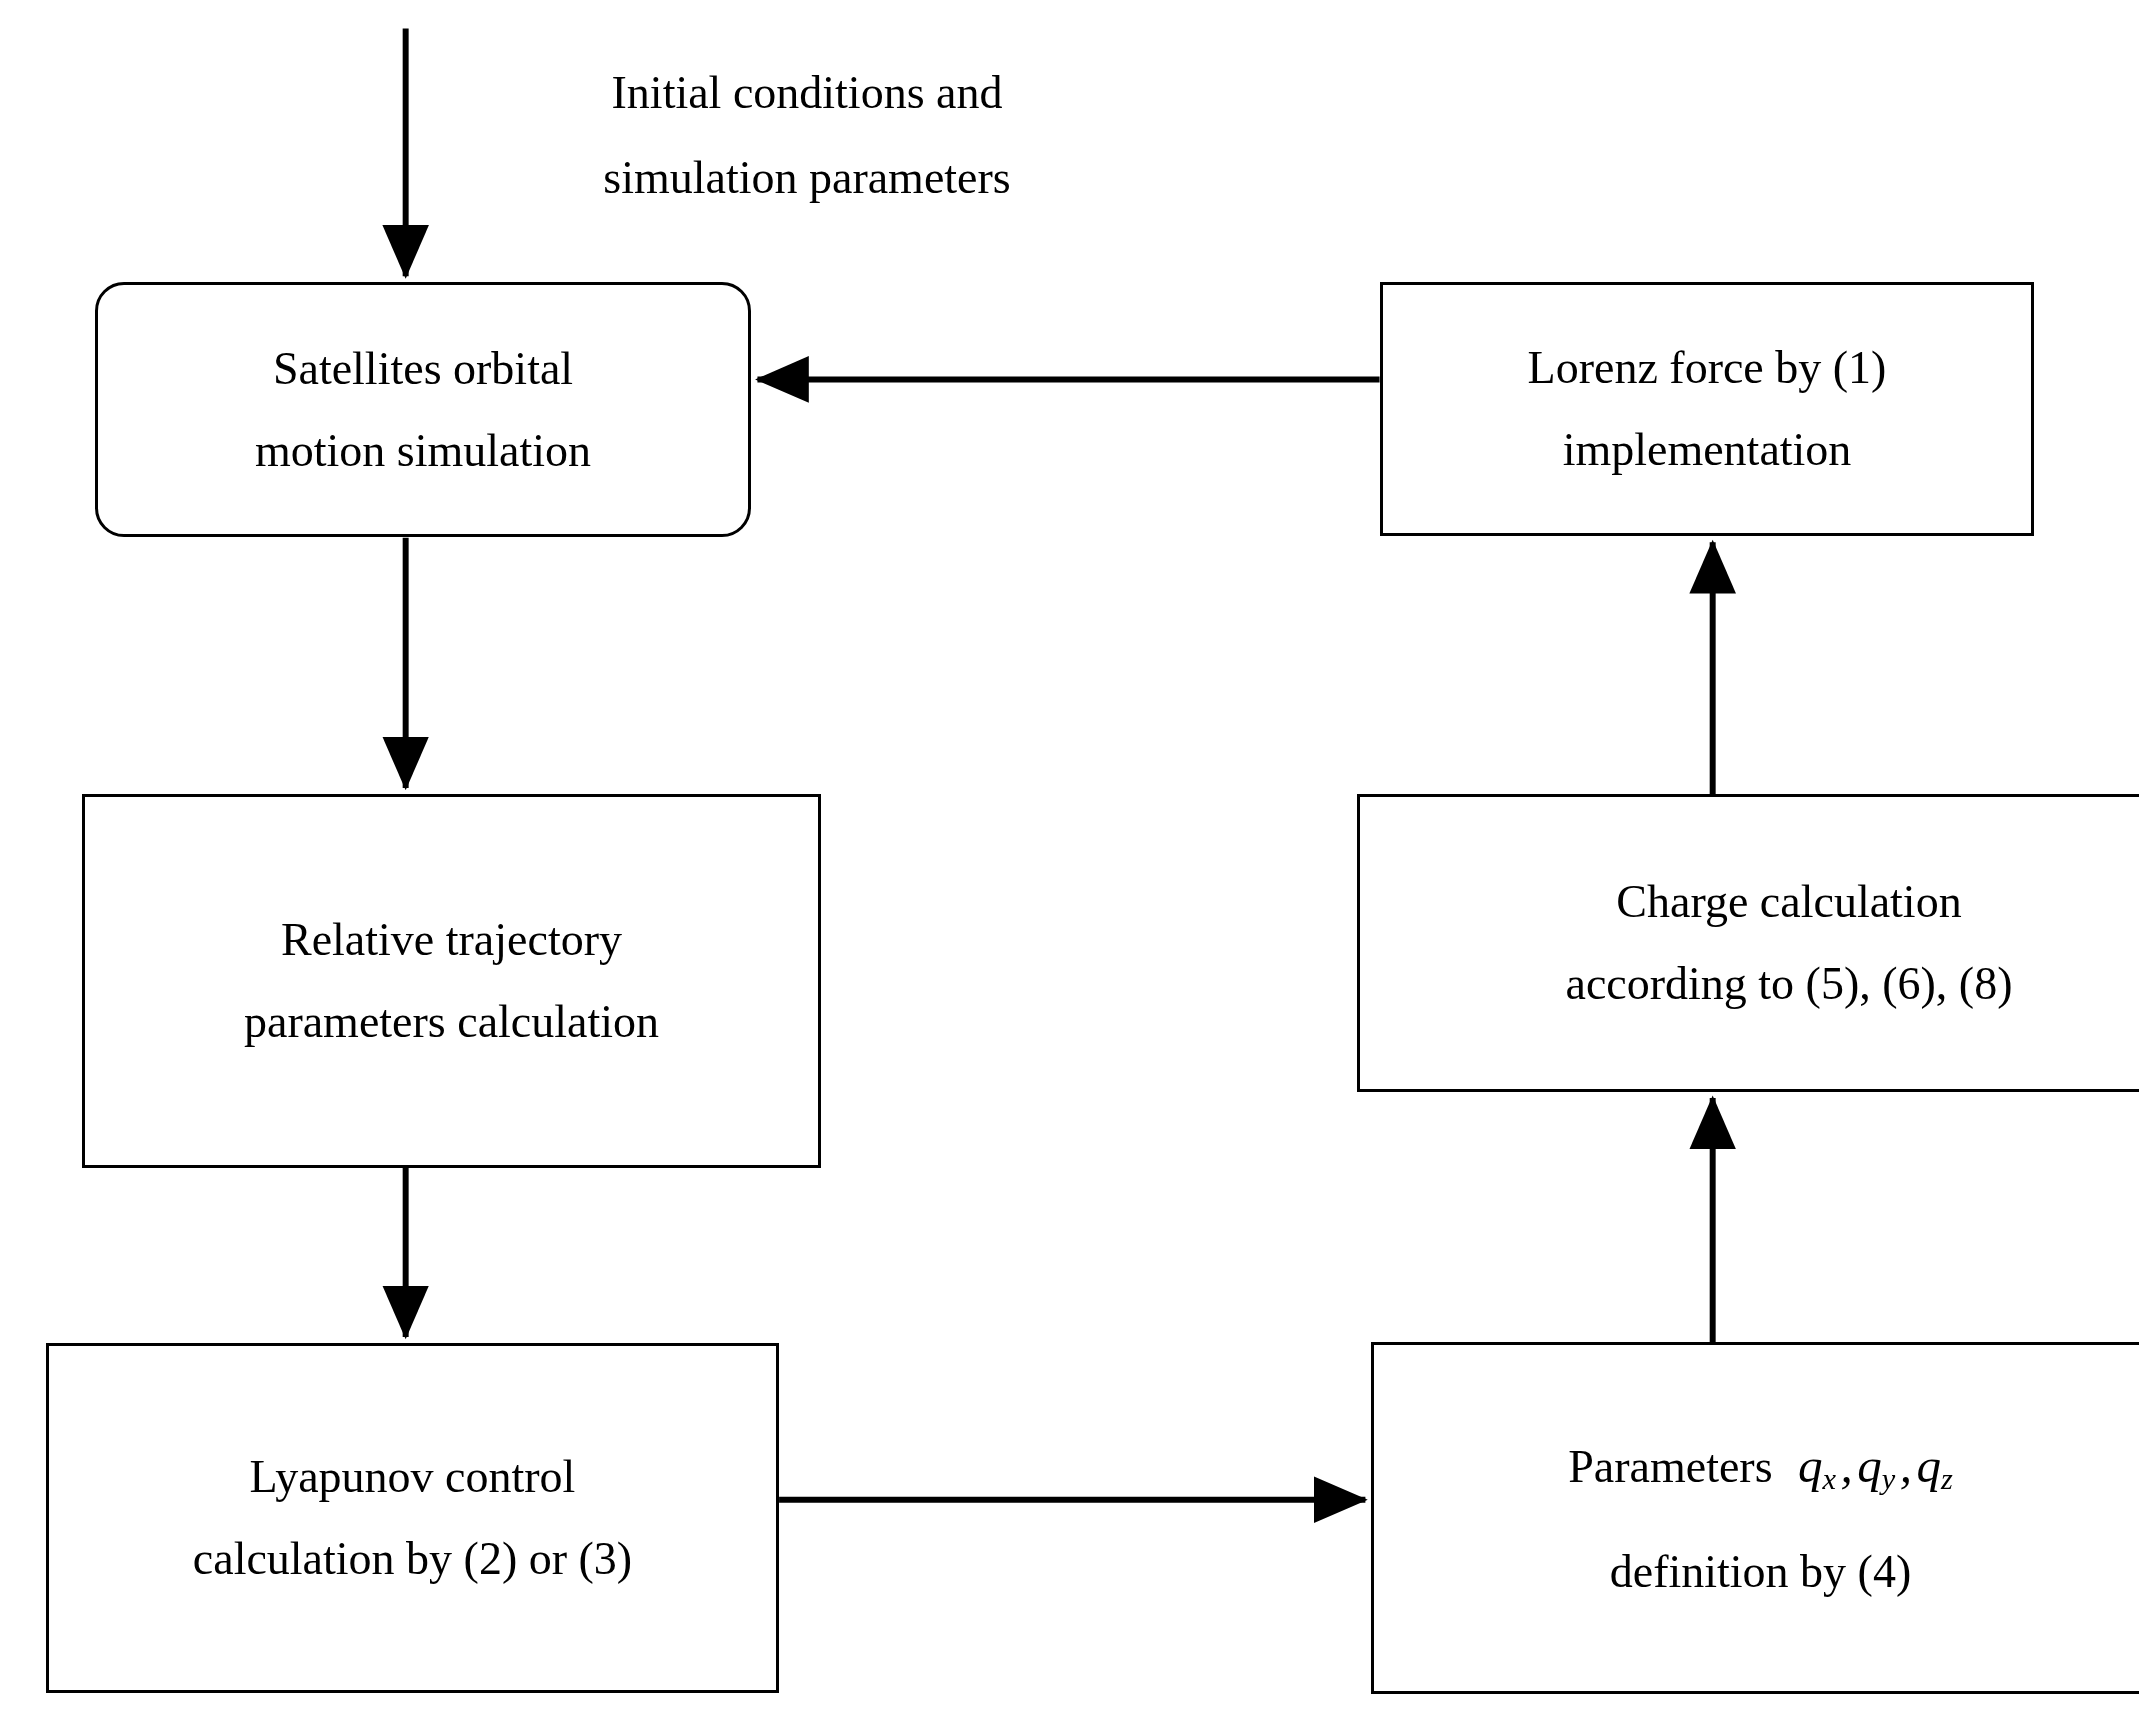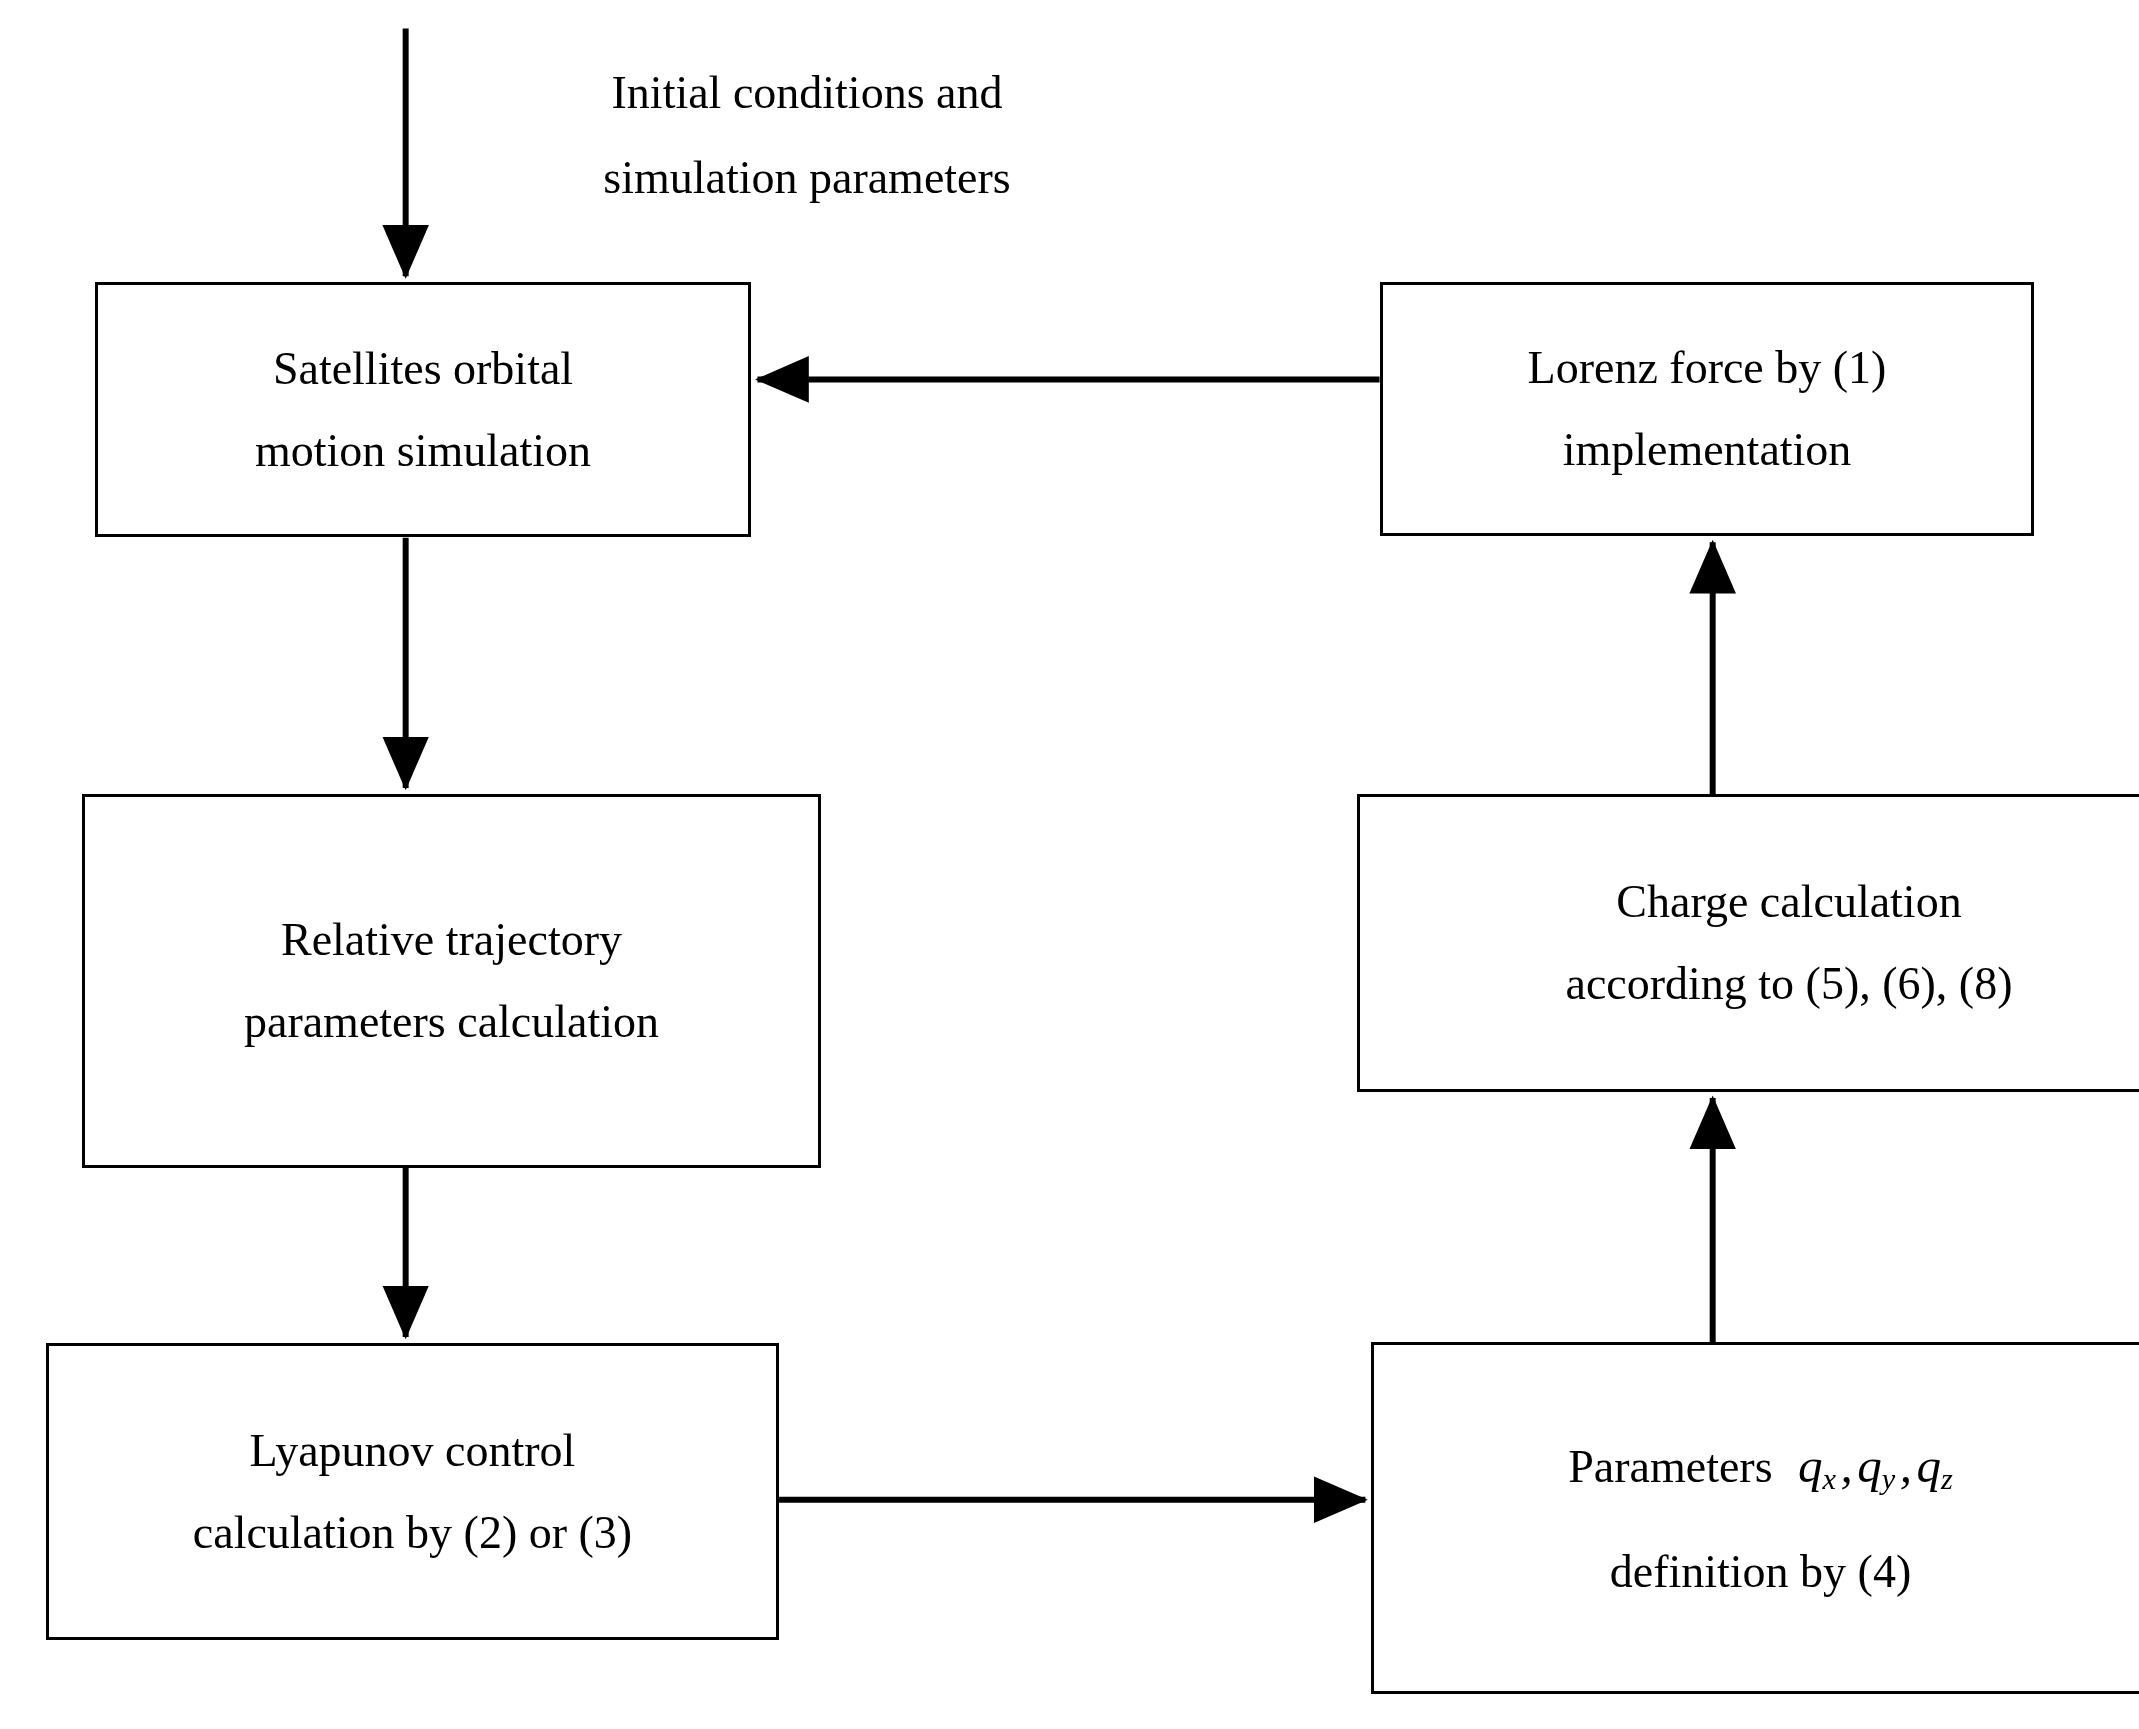--- a/index.html
+++ b/index.html
@@ -111,41 +111,41 @@
     <g>
       <line x1="1847" y1="508" x2="1014" y2="508" stroke="#000000" stroke-width="8" marker-end="url(#ah)"></line>
     </g>
   </svg>
 
   <div class="free-label" style="left:523px; top:70px; width:568px;">
     <div class="line">Initial conditions and</div>
     <div class="line">simulation parameters</div>
   </div>
 
-  <div class="flow-box" style="left:95px; top:282px; width:656px; height:255px;">
+  <div class="flow-box" style="left:95px; top:282px; width:656px; height:255px;border-radius:29px;">
     <div class="line">Satellites orbital</div>
     <div class="line">motion simulation</div>
   </div>
 
   <div class="flow-box" style="left:1380px; top:282px; width:654px; height:254px;">
     <div class="line">Lorenz force by (1)</div>
     <div class="line">implementation</div>
   </div>
 
   <div class="flow-box" style="left:82px; top:794px; width:739px; height:374px;">
     <div class="line">Relative trajectory</div>
     <div class="line">parameters calculation</div>
   </div>
 
   <div class="flow-box" style="left:1357px; top:794px; width:848px; height:298px;padding-left:16px;">
     <div class="line">Charge calculation</div>
     <div class="line">according to (5), (6), (8)</div>
   </div>
 
-  <div class="flow-box" style="left:46px; top:1343px; width:733px; height:297px;">
+  <div class="flow-box" style="left:46px; top:1343px; width:733px; height:350px;">
     <div class="line">Lyapunov control</div>
     <div class="line">calculation by (2) or (3)</div>
   </div>
 
   <div class="flow-box" style="left:1371px; top:1342px; width:779px; height:352px;">
     <div class="line param-inline">
       <span>Parameters</span>
       <span class="param-inline" style="gap:4.5px;">
         <span class="mathvar"><span>q</span><sub>x</sub></span>
         <span class="mathvar">,</span>

